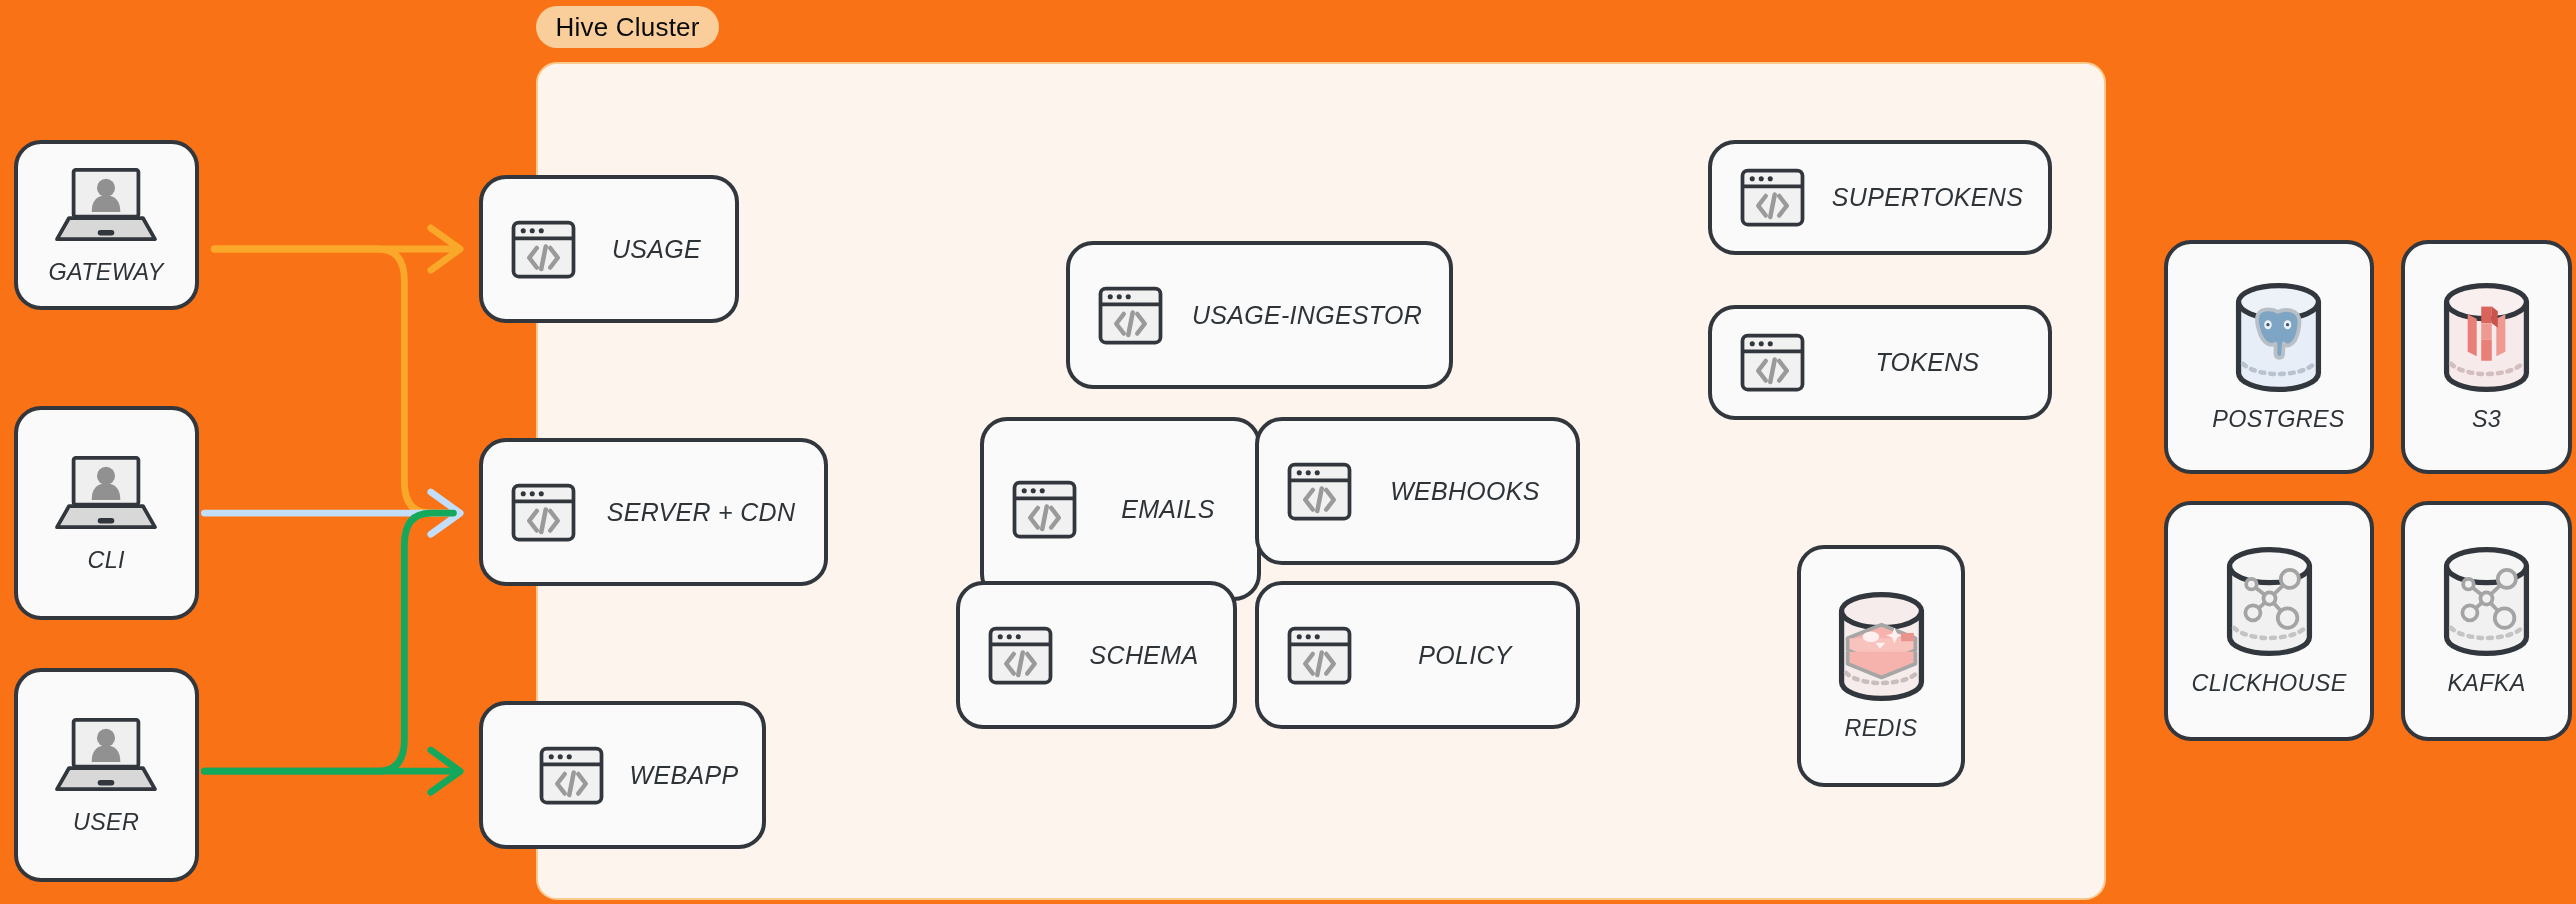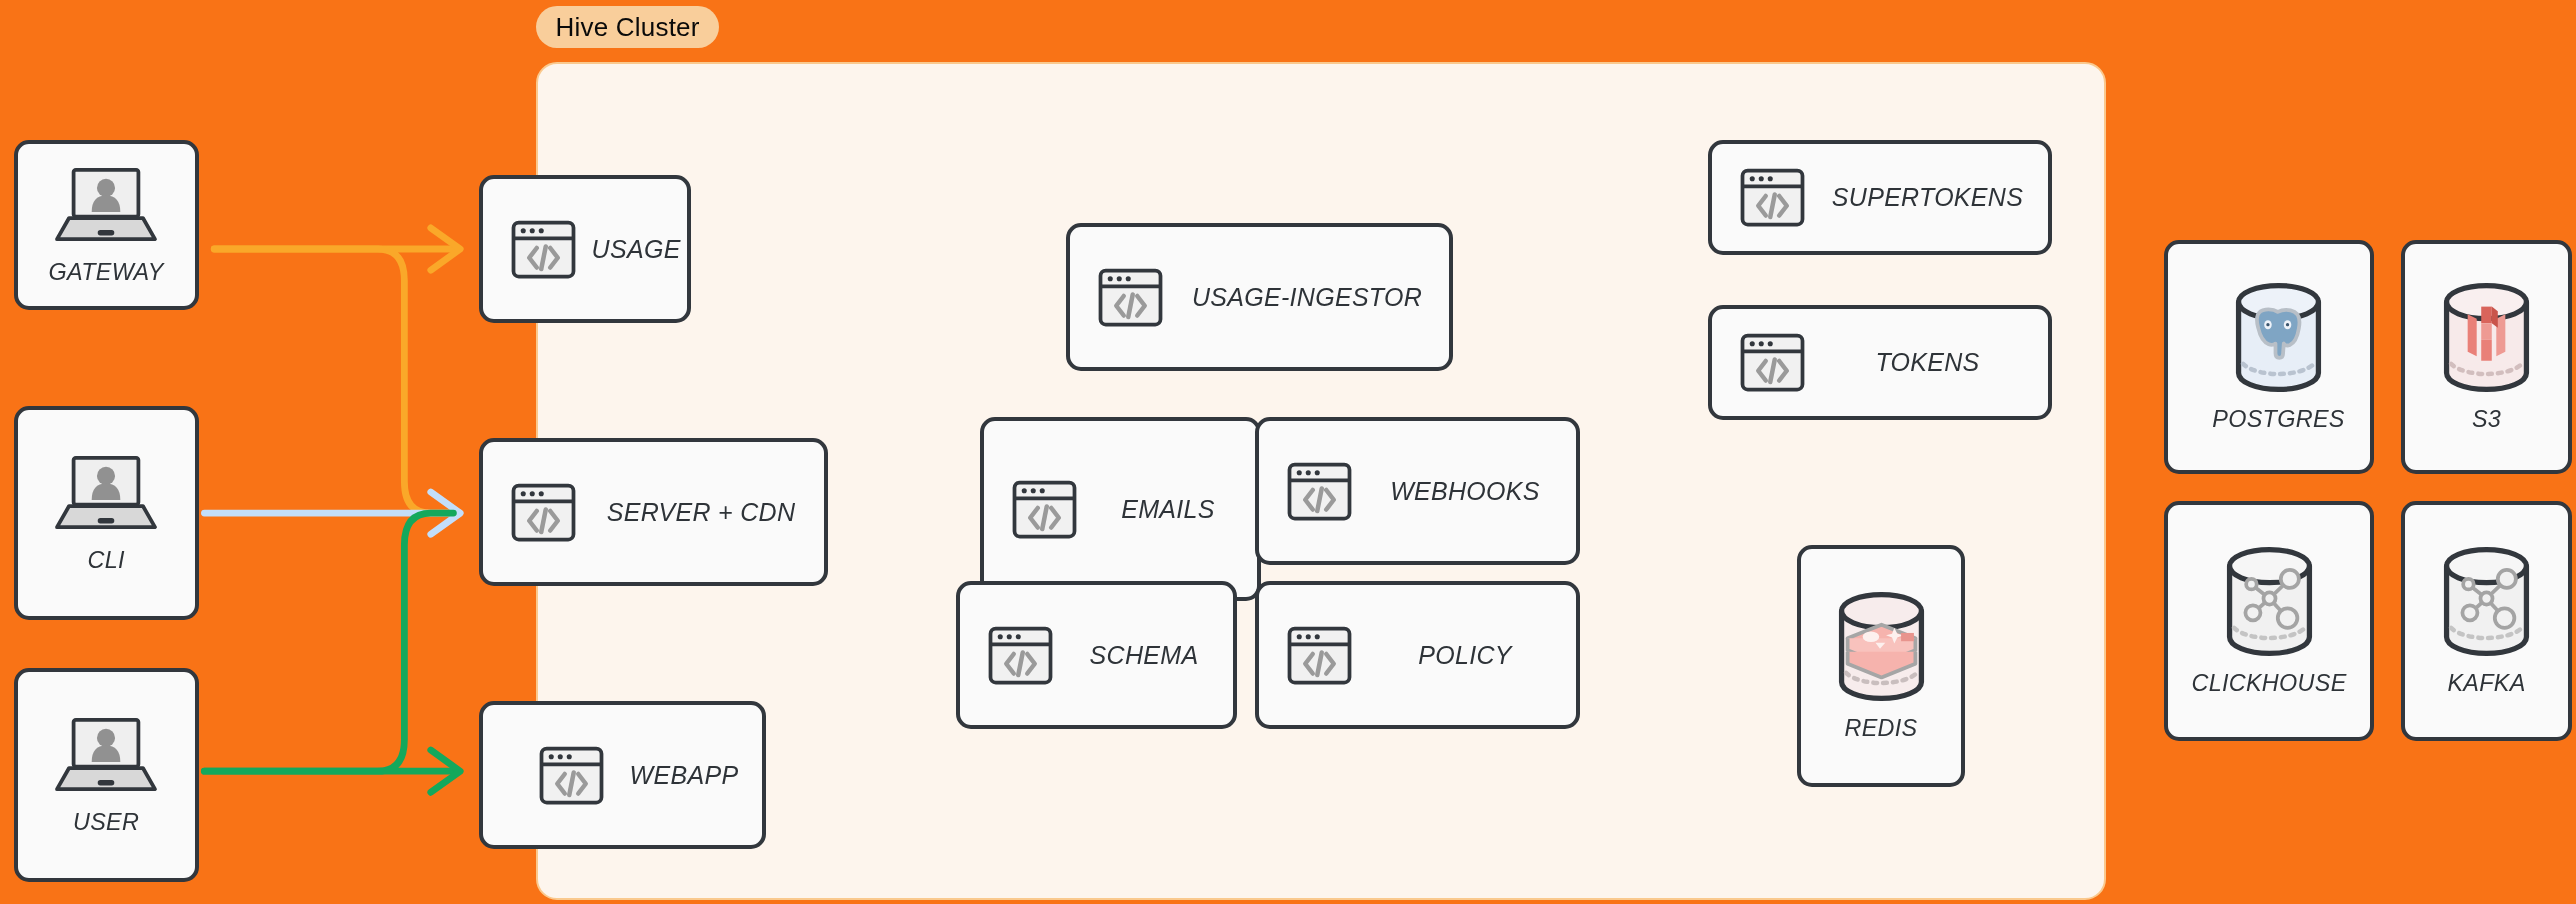--- a/index.html
+++ b/index.html
@@ -39,21 +39,21 @@
     padding: 0 19.6px;
     height: 42px;
     white-space: nowrap;
   }
 
   
   .node {
     position: absolute;
     background: #FAFAFA;
     border: 4.5px solid #32373D;
-    border-radius: 15px;
+    border-radius: 27px;
     display: flex;
     align-items: center;
     overflow: hidden;
   }
   .node-label {
     font-style: italic;
     color: #2E3338;
     font-size: 25px;
     letter-spacing: 0.3px;
     white-space: nowrap;
@@ -147,21 +147,21 @@
         <circle cx="69" cy="30" r="12" fill="#919191"></circle>
         <path d="M50 62 q0 -22 19 -22 q19 0 19 22 z" fill="#919191"></path>
         <path d="M26 68 L112 68" stroke="#32373D" stroke-width="3" stroke-dasharray="5 5"></path>
         <path d="M20 70 L118 70 L134 98 L4 98 Z" fill="#D8D8D8" stroke="#32373D" stroke-width="5" stroke-linejoin="round"></path>
         <rect x="58" y="86" width="22" height="7" rx="3.5" fill="#32373D"></rect>
       </svg>
     </span>
     <span class="node-label">USER</span>
   </div>
 
-  <div class="node service" style="left:479px; top:175px; width:212px; height:148px;">
+  <div class="node service" style="left:479px; top:175px; width:260px; height:148px;">
     <span class="svc-icon">
       <svg class="win-icon" width="69" height="69" viewBox="0 0 92 92" aria-hidden="true">
         <rect x="6" y="10" width="80" height="72" rx="7" fill="#F1F1F1" stroke="#32373D" stroke-width="5"></rect>
         <path d="M6 31 L86 31" stroke="#32373D" stroke-width="5"></path>
         <circle cx="19" cy="21" r="3.4" fill="#32373D"></circle>
         <circle cx="31" cy="21" r="3.4" fill="#32373D"></circle>
         <circle cx="43" cy="21" r="3.4" fill="#32373D"></circle>
         <path d="M37 44 L27 57 L37 70" fill="none" stroke="#9A9A9A" stroke-width="6" stroke-linecap="round" stroke-linejoin="round"></path>
         <path d="M55 44 L65 57 L55 70" fill="none" stroke="#9A9A9A" stroke-width="6" stroke-linecap="round" stroke-linejoin="round"></path>
         <path d="M49 42 L43 72" fill="none" stroke="#9A9A9A" stroke-width="6" stroke-linecap="round"></path>
@@ -195,21 +195,21 @@
         <circle cx="31" cy="21" r="3.4" fill="#32373D"></circle>
         <circle cx="43" cy="21" r="3.4" fill="#32373D"></circle>
         <path d="M37 44 L27 57 L37 70" fill="none" stroke="#9A9A9A" stroke-width="6" stroke-linecap="round" stroke-linejoin="round"></path>
         <path d="M55 44 L65 57 L55 70" fill="none" stroke="#9A9A9A" stroke-width="6" stroke-linecap="round" stroke-linejoin="round"></path>
         <path d="M49 42 L43 72" fill="none" stroke="#9A9A9A" stroke-width="6" stroke-linecap="round"></path>
       </svg>
     </span>
     <span class="node-label">WEBAPP</span>
   </div>
 
-  <div class="node service" style="left:1066px; top:223px; width:387px; height:148px;align-items:center;">
+  <div class="node service" style="left:1066px; top:241px; width:387px; height:148px;align-items:center;">
     <span class="svc-icon">
       <svg class="win-icon" width="69" height="69" viewBox="0 0 92 92" aria-hidden="true">
         <rect x="6" y="10" width="80" height="72" rx="7" fill="#F1F1F1" stroke="#32373D" stroke-width="5"></rect>
         <path d="M6 31 L86 31" stroke="#32373D" stroke-width="5"></path>
         <circle cx="19" cy="21" r="3.4" fill="#32373D"></circle>
         <circle cx="31" cy="21" r="3.4" fill="#32373D"></circle>
         <circle cx="43" cy="21" r="3.4" fill="#32373D"></circle>
         <path d="M37 44 L27 57 L37 70" fill="none" stroke="#9A9A9A" stroke-width="6" stroke-linecap="round" stroke-linejoin="round"></path>
         <path d="M55 44 L65 57 L55 70" fill="none" stroke="#9A9A9A" stroke-width="6" stroke-linecap="round" stroke-linejoin="round"></path>
         <path d="M49 42 L43 72" fill="none" stroke="#9A9A9A" stroke-width="6" stroke-linecap="round"></path>

